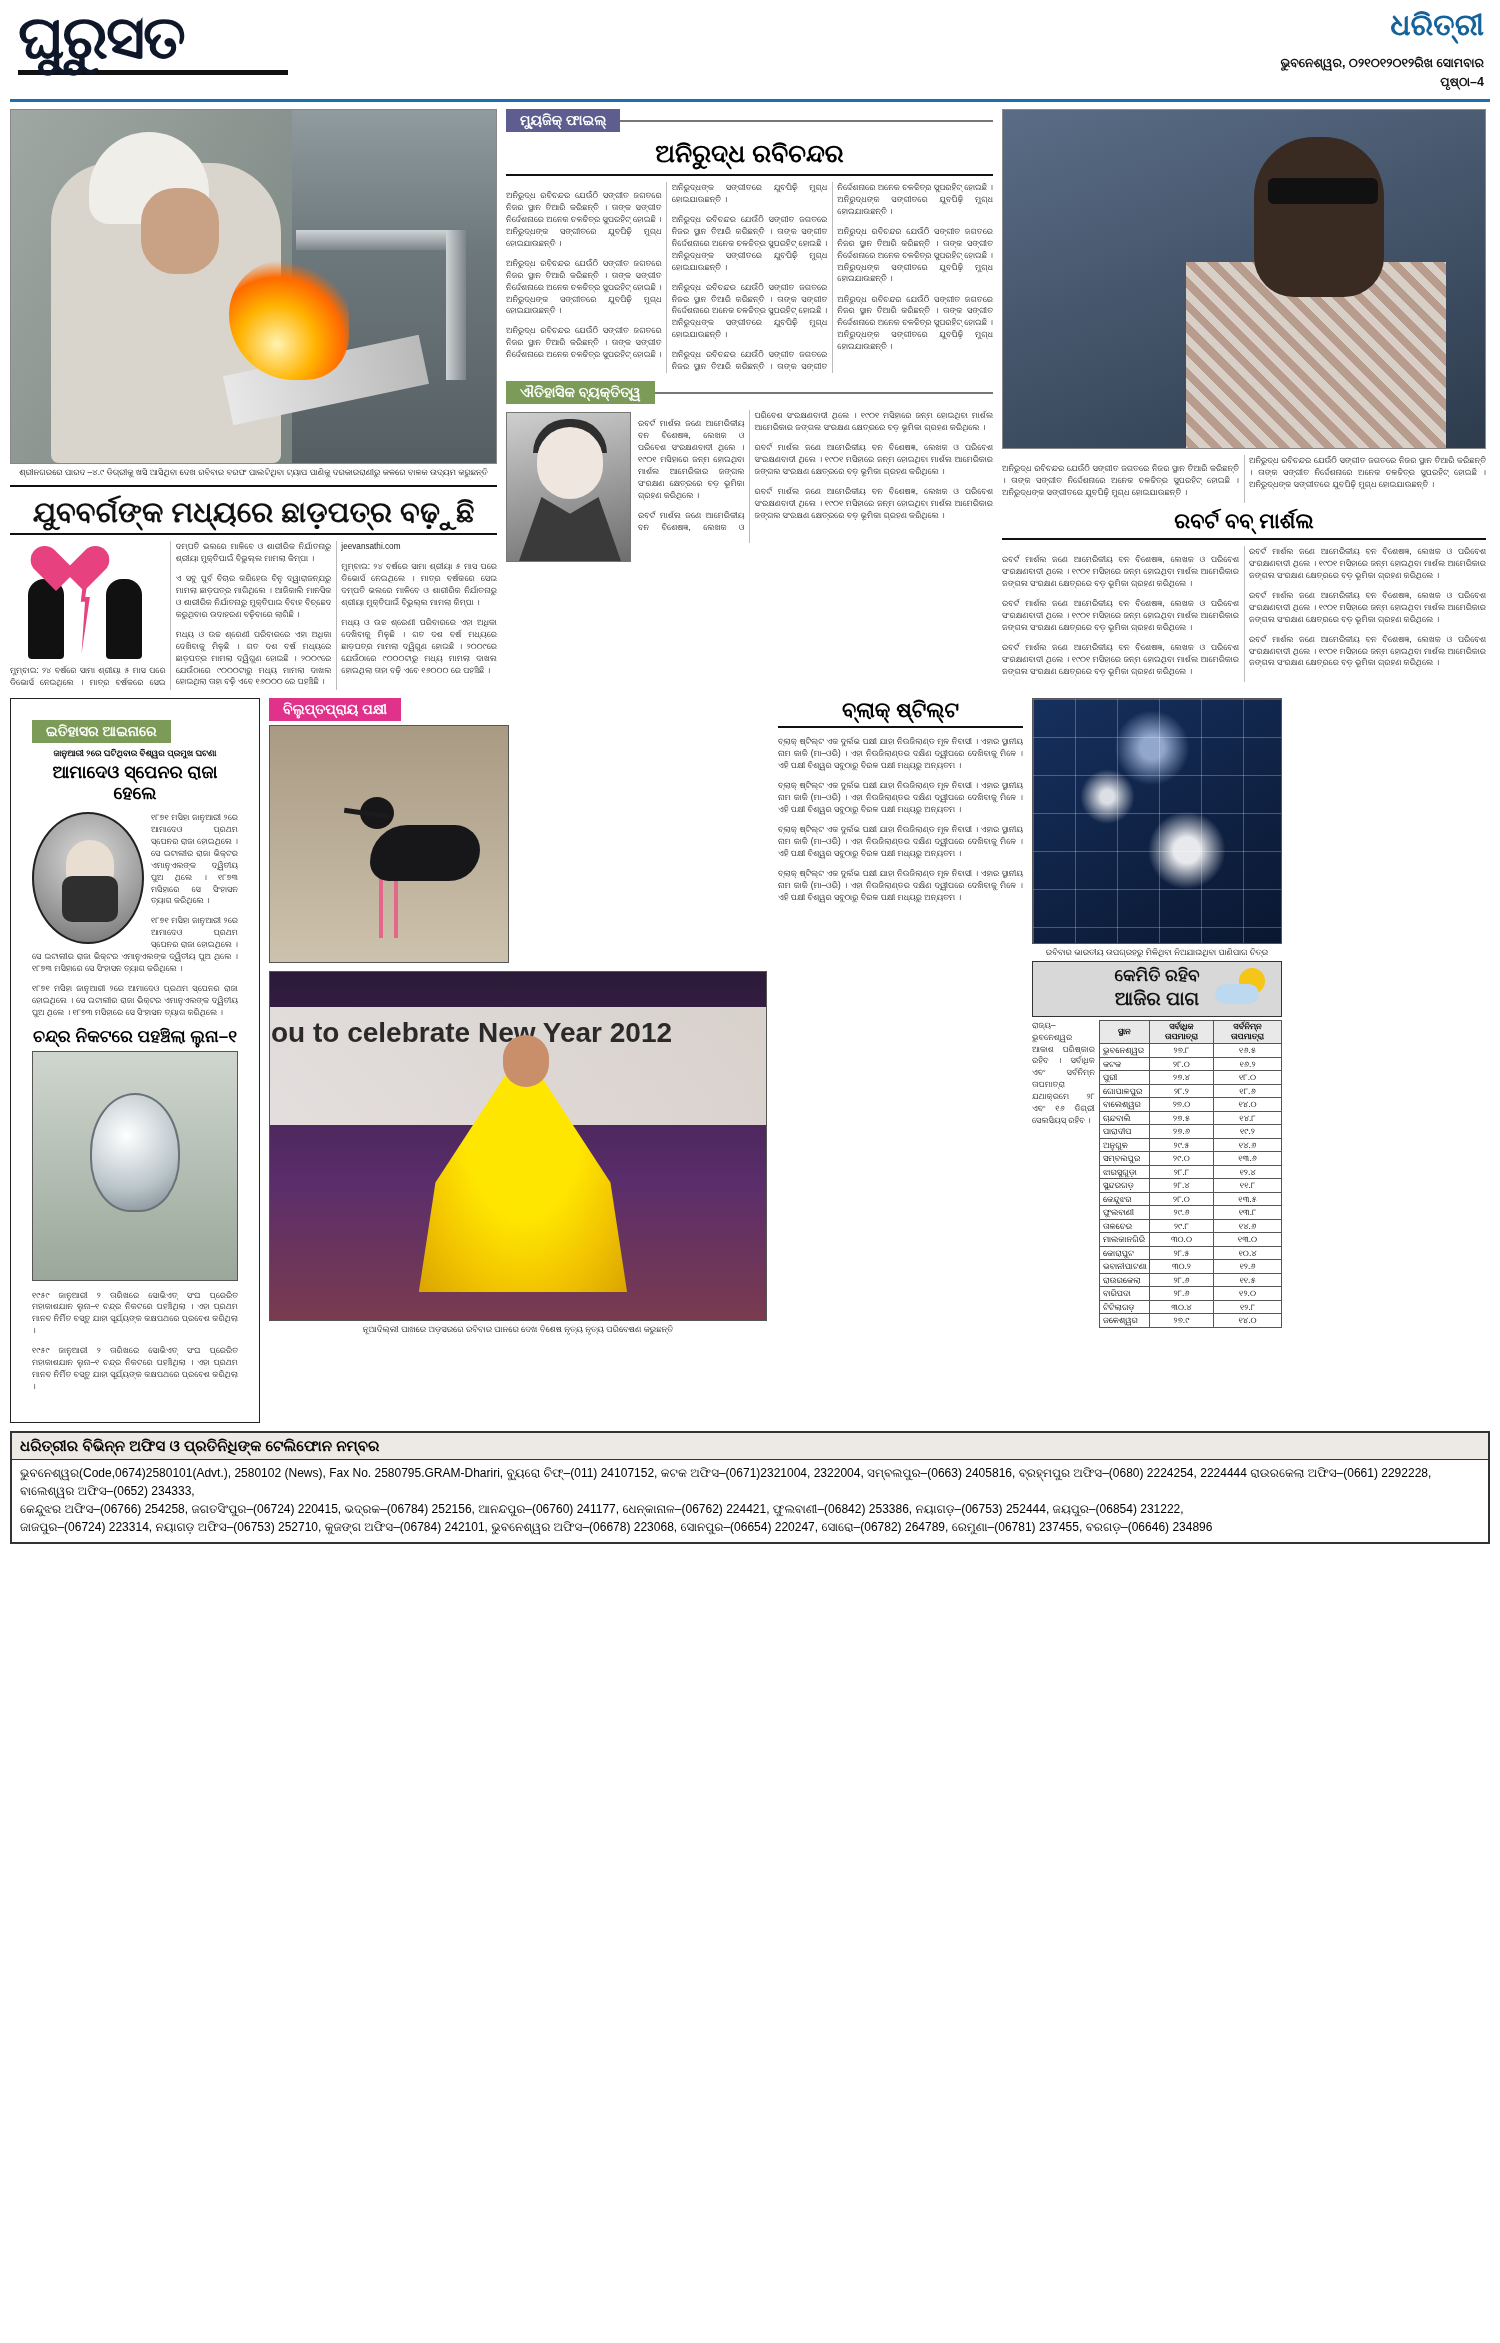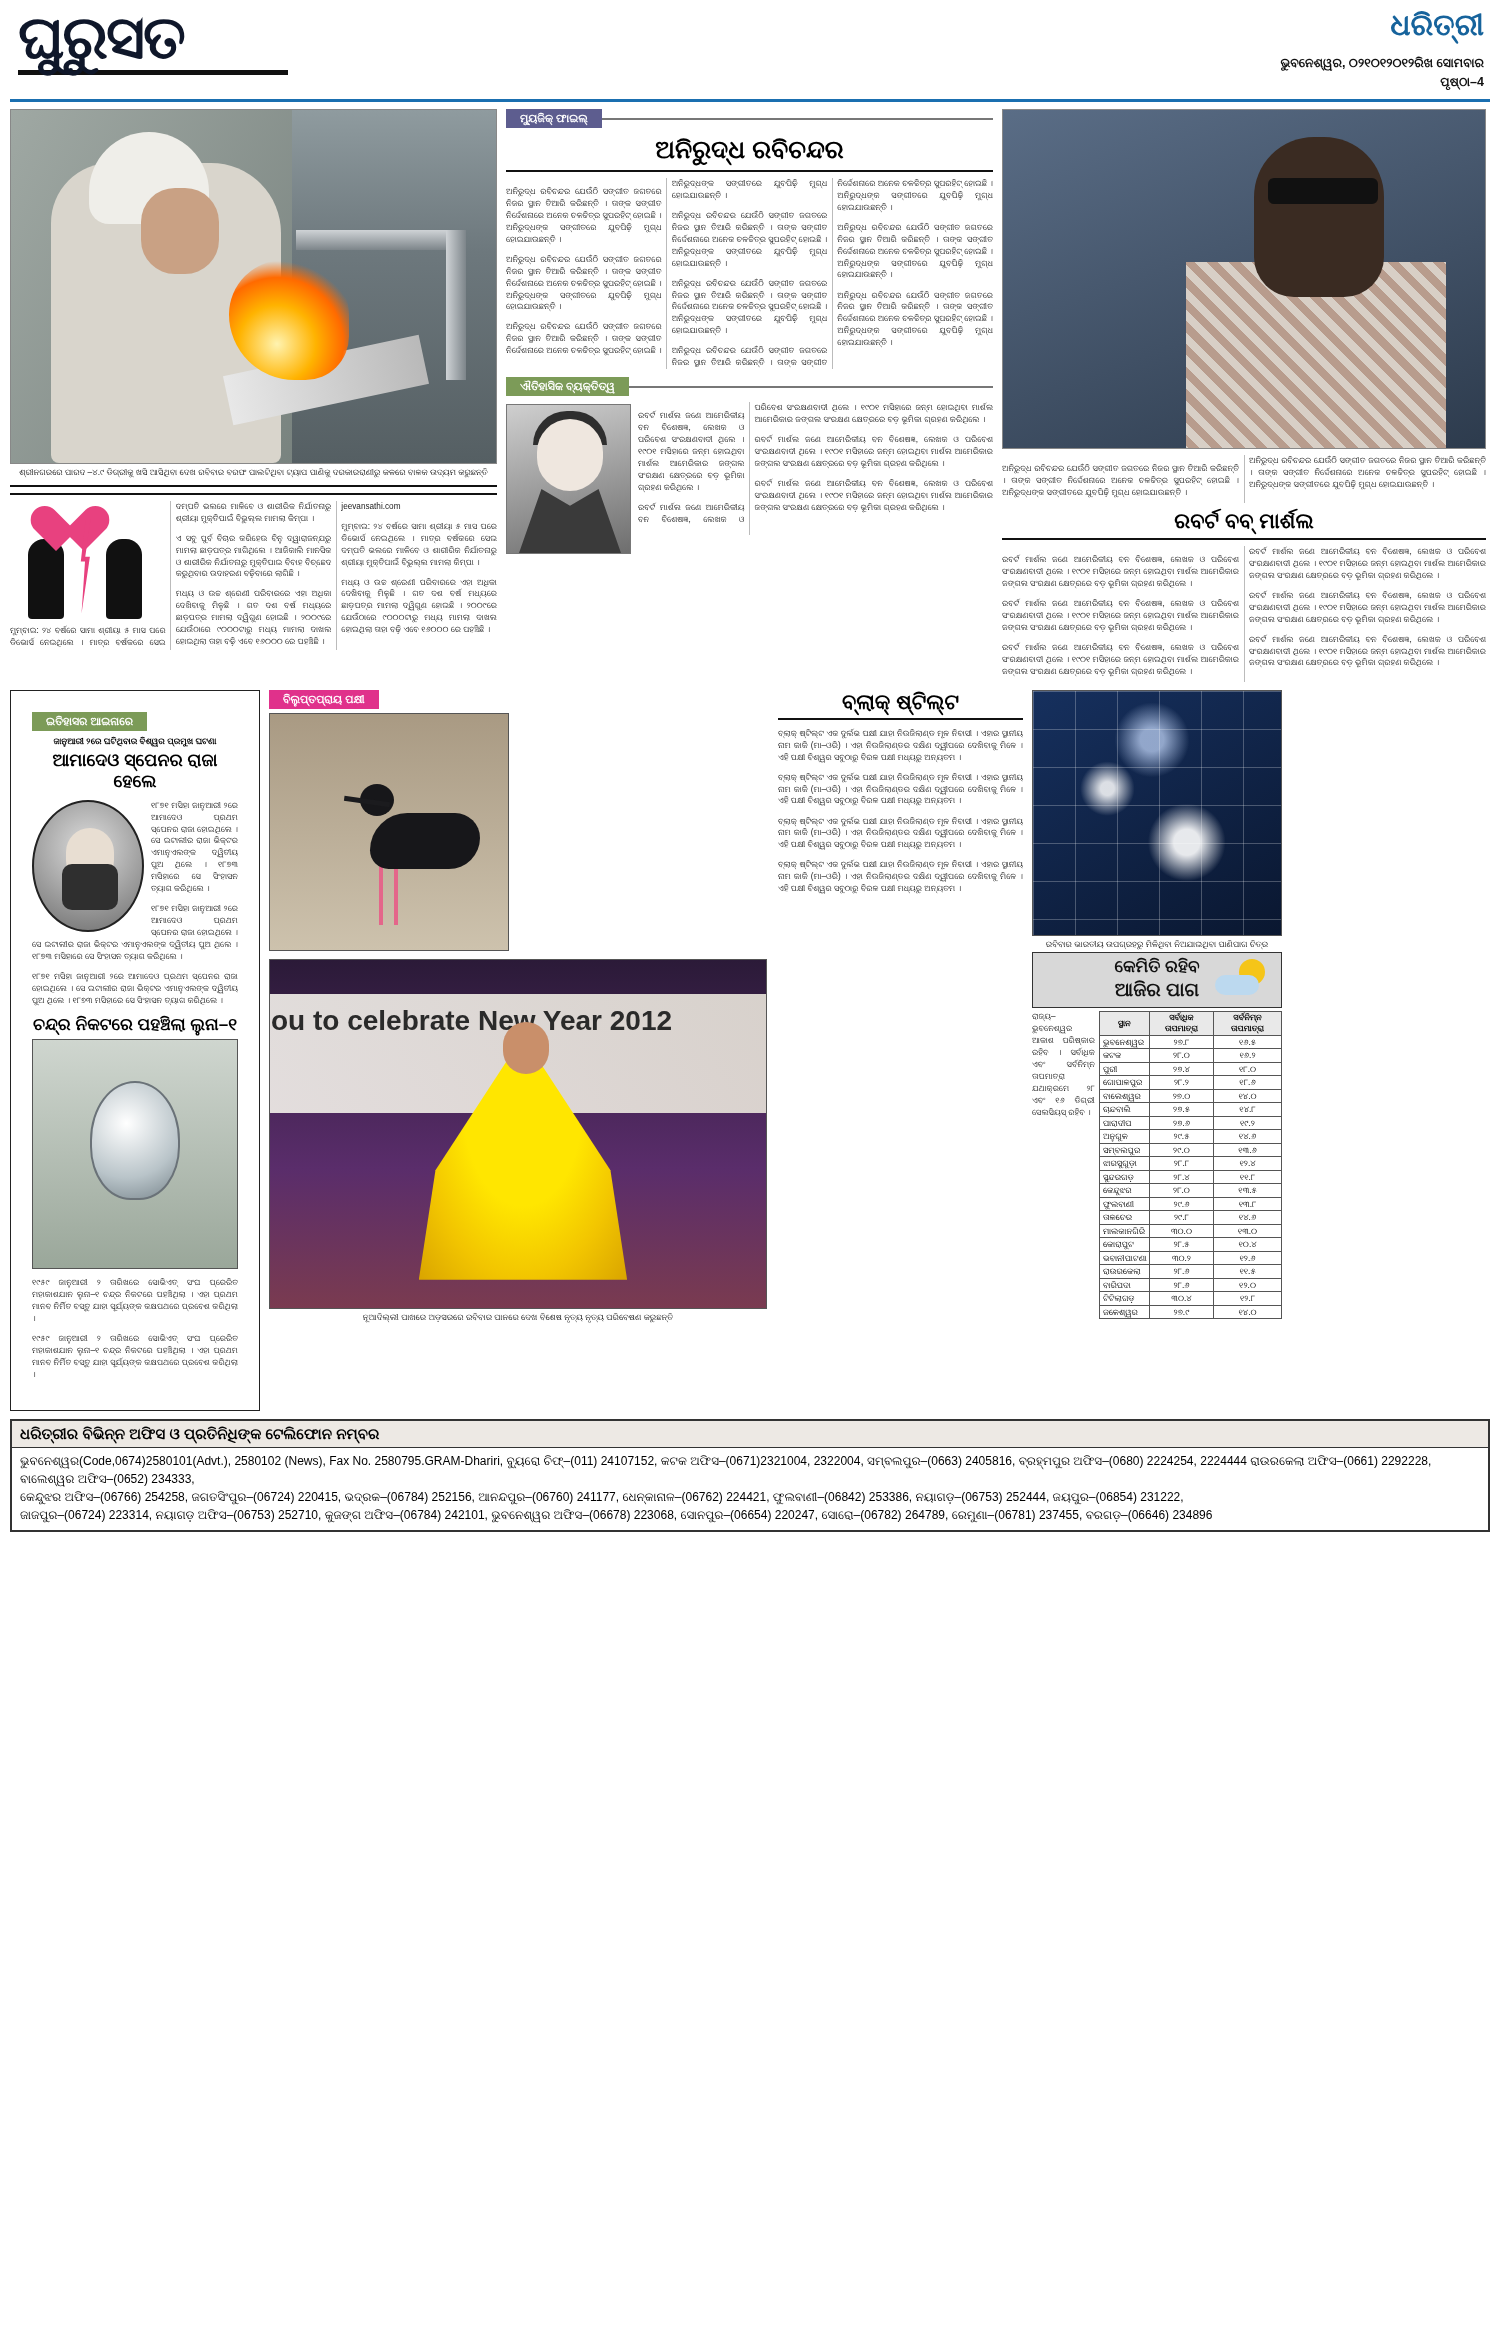--- a/index.html
+++ b/index.html
@@ -207,21 +207,21 @@
     border: 2px solid #333;
     background: #ffffff;
   }
   .footer-title {
     background:#ede9e4; text-align:left; font-size: 15px; font-weight:bold;
     padding: 4px 8px; border-bottom:1px solid #333;
   }
   .footer-body { font-size: 12px; line-height:1.5; padding: 4px 8px 6px; text-align:left; }
   .footer-line { display:block; }
   .hl-band {
-    background:#7c9b58; color:#fff; font-weight:bold; font-size:11px;
+    background:#7c9b58; color:#fff; font-weight:bold; font-size:14px;
     display:inline-block; padding:3px 14px; 
   }
   .hl-band.pink2 { background:#e0318b; }
   .hl-band.dark { background:#5d5d8f; }
   .band-wrap { display:flex; align-items:center; }
   .band-wrap .line { flex:1; border-top:2px solid #777; }
 </style>
 </head>
 <body>
 
@@ -249,20 +249,21 @@
           <div class="hat"></div>
           <div class="face"></div>
         <div class="pipe"></div>
           <div class="pipe2"></div>
         <div class="paper"></div>
           <div class="flame"></div>
       </div>
       <div class="caption">ଶ୍ରୀନଗରରେ ପାରଦ –୪.୯ ଡିଗ୍ରୀକୁ ଖସି ଆସିଥିବା ଦେଖ ରବିବାର ବରଫ ପାଲଟିଥିବା ଟ୍ୟାପ ପାଣିକୁ ଦରକାରରାଣୀରୁ କଳରେ ବାଳକ ଉଦ୍ୟମ କରୁଛନ୍ତି</div>
       <div class="rule-black"></div>
 
+      <div class="headline-1">ଯୁବବର୍ଗଙ୍କ ମଧ୍ୟରେ ଛାଡ଼ପତ୍ର ବଢ଼ୁଛି</div>
       <div class="rule-black"></div>
 
       <div class="cols3 body-text">
         <div class="break-icon">
           <div class="fig l"></div>
             <div class="fig r"></div>
           <div class="heart"></div>
             <div class="bolt"></div>
         </div>
         <p>ମୁମ୍ବାଇ: ୨୪ ବର୍ଷରେ ସାମା ଶ୍ରୀୟା ୫ ମାସ ପରେ ଡିଭୋର୍ସ ନେଇଥିଲେ । ମାତ୍ର ବର୍ଷକରେ ସେଇ ଦମ୍ପତି ଭଲରେ ମାଳିବେ ଓ ଶାରୀରିକ ନିର୍ଯାତନାରୁ ଶ୍ରୀୟା ମୁକ୍ତିପାଇଁ ବିଭୁଲ୍ଲ ମାମଲା କିମ୍ପା ।</p>

